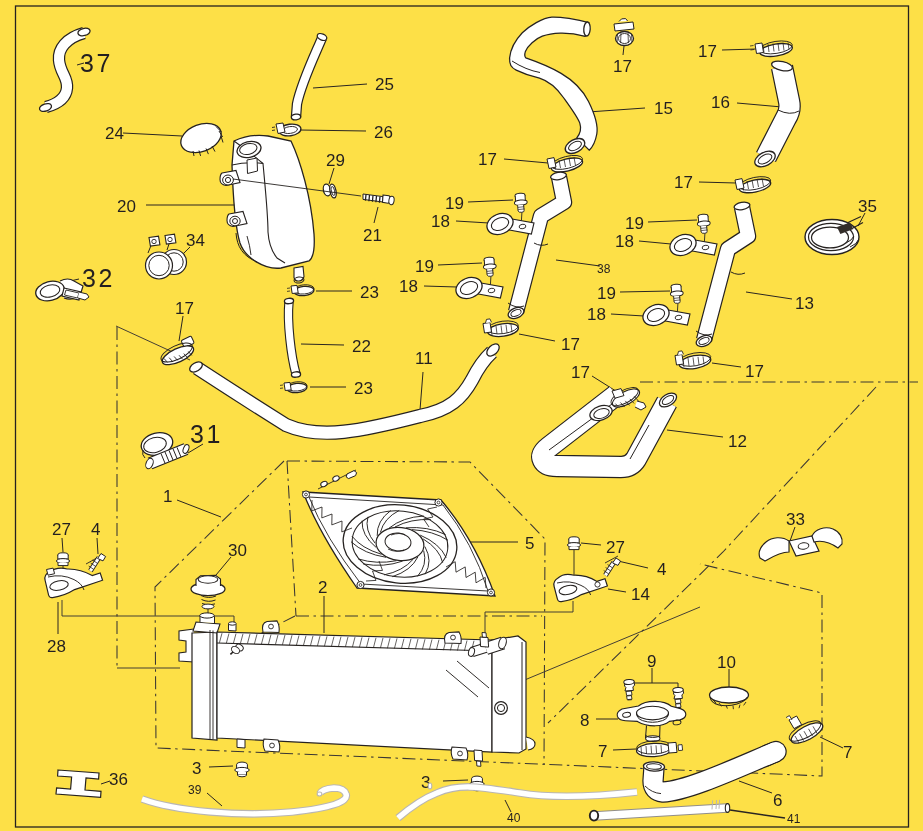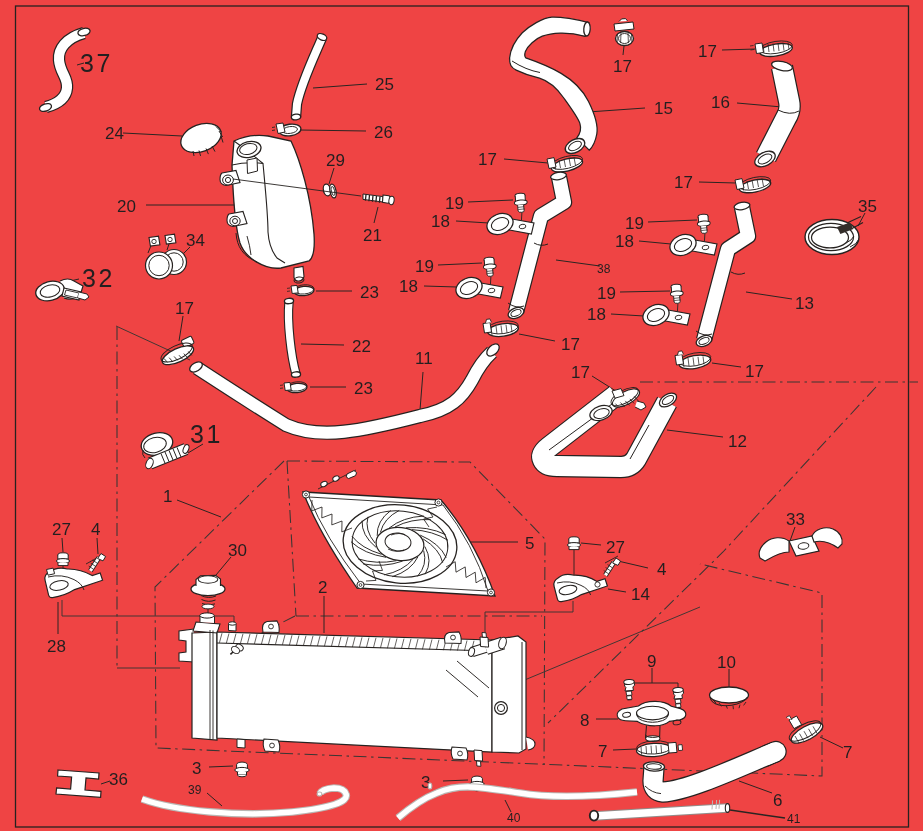--- a/index.html
+++ b/index.html
@@ -1,16 +1,16 @@
 <!DOCTYPE html>
 <html><head>
 <meta charset="utf-8">
 <style>
 html,body{margin:0;padding:0;background:#fff;}
-#stage{position:relative;width:923px;height:831px;background:#ef4444;overflow:hidden;text-align:right;}
+#stage{position:relative;width:923px;height:831px;background:#fde047;overflow:hidden;text-align:right;}
 svg{position:absolute;top:0;left:0;}
 text{font-family:"Liberation Sans",sans-serif;fill:#231f20;}
 .lb{font-size:17px;}
 .lbbig{font-size:25px;letter-spacing:2.5px;}
 .lbsm{font-size:12px;}
 </style>
 </head>
 <body>
 <div id="stage">
 <svg width="923" height="831" viewBox="0 0 923 831">

